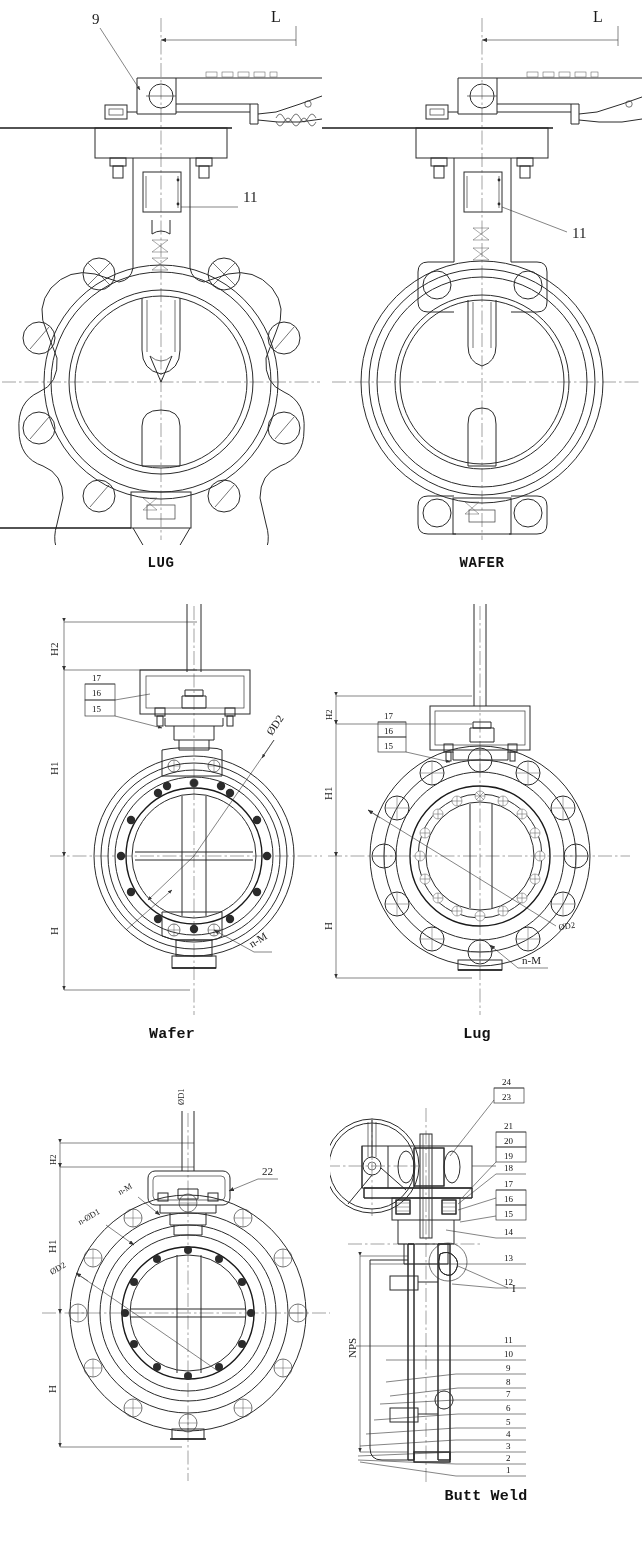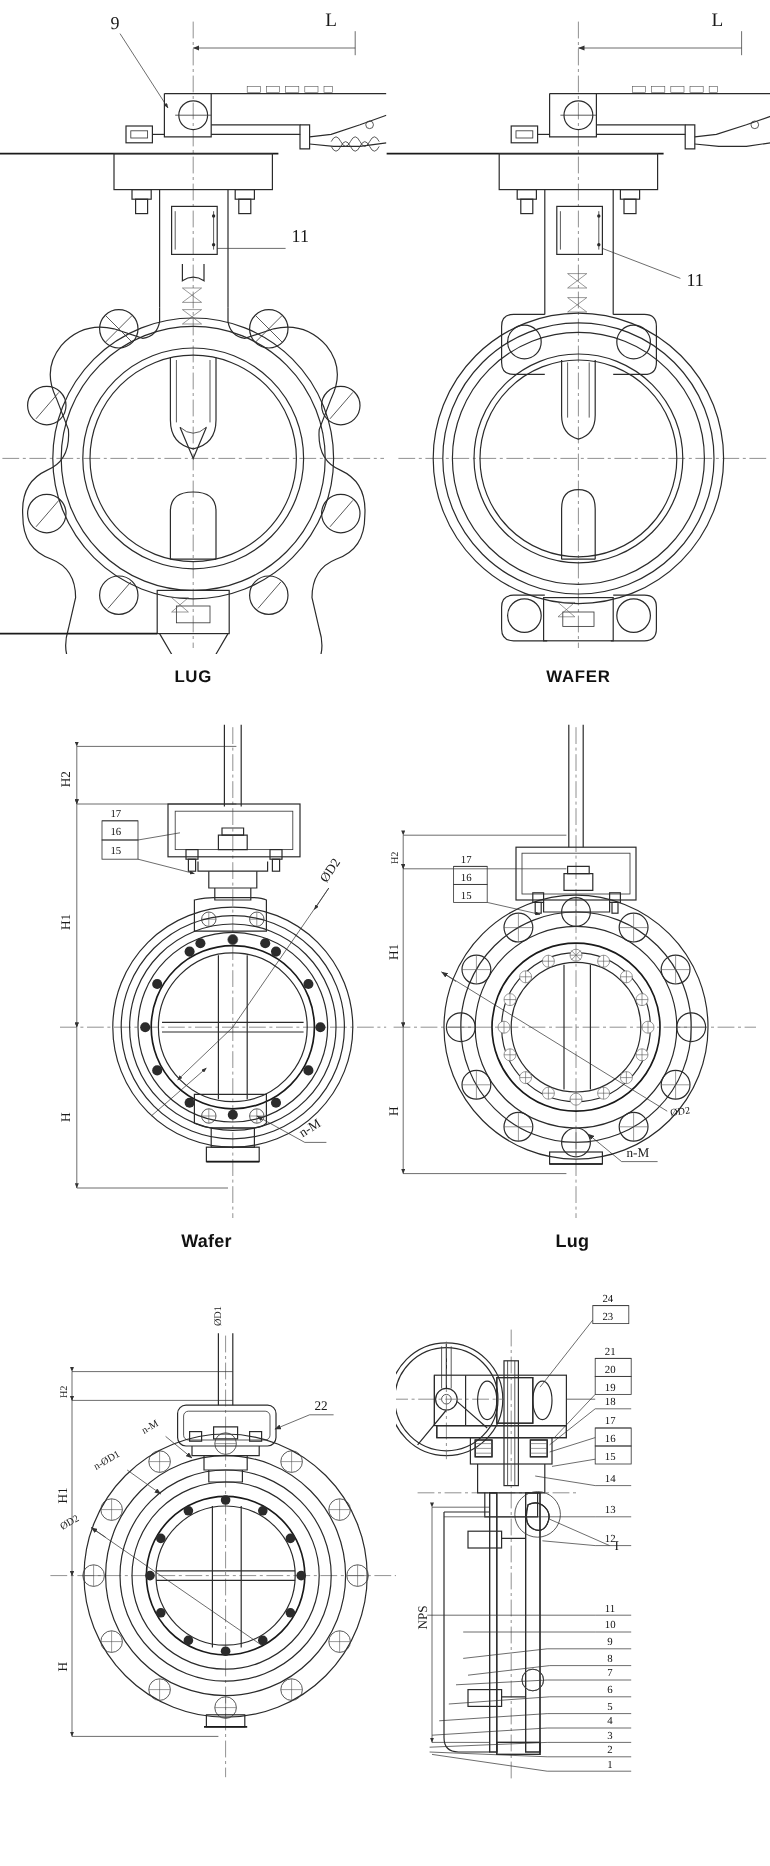--- a/index.html
+++ b/index.html
@@ -14,21 +14,21 @@
   
   .ln{fill:none;stroke:#2b2b2b;stroke-width:1;}
   .ln-thin{fill:none;stroke:#3a3a3a;stroke-width:0.7;}
   .ln-vthin{fill:none;stroke:#555;stroke-width:0.5;}
   .ln-heavy{fill:none;stroke:#1a1a1a;stroke-width:1.4;}
   .ctr{fill:none;stroke:#666;stroke-width:0.6;stroke-dasharray:14 3 2.5 3;}
   .dim{fill:none;stroke:#333;stroke-width:0.6;}
   .sol{fill:#2b2b2b;}
   .caption{
     position:absolute;width:100%;text-align:center;
-    font-family:Liberation Sans, sans-serif;
+    font-family:Liberation Mono, monospace;
     font-weight:bold;color:#111;
   }
   .cap-row1{font-size:14px;letter-spacing:0.6px;}
   .cap-row23{font-size:15px;letter-spacing:0.2px;}
   .txt{font-family:"Liberation Serif",serif;fill:#1a1a1a;}
   .txt-dim{font-family:"Liberation Serif",serif;fill:#1a1a1a;font-size:11px;}
   .txt-sm{font-family:"Liberation Serif",serif;fill:#1a1a1a;font-size:8.5px;}
   .txt-bal{font-family:"Liberation Serif",serif;fill:#111;font-size:9px;}
 </style>
 </head>
@@ -980,14 +980,15 @@
     <line class="dim" x1="28" y1="412" x2="126" y2="416"></line>
     <line class="dim" x1="126" y1="416" x2="196" y2="416"></line>
     <text class="txt-bal" x="176" y="413">2</text>
 
     <line class="dim" x1="30" y1="414" x2="126" y2="428"></line>
     <line class="dim" x1="126" y1="428" x2="196" y2="428"></line>
     <text class="txt-bal" x="176" y="425">1</text>
   </g>
 </svg>
 
+<div class="caption cap-row23" style="left:330px;top:1488px;width:312px;">Butt Weld</div>
 
 </div>
 
 </body></html>

